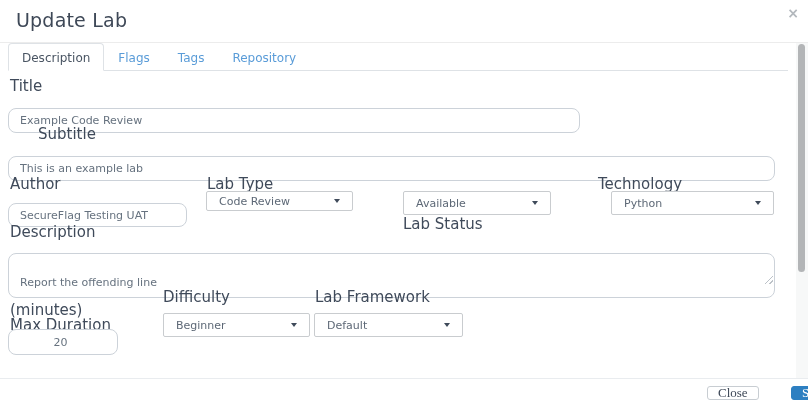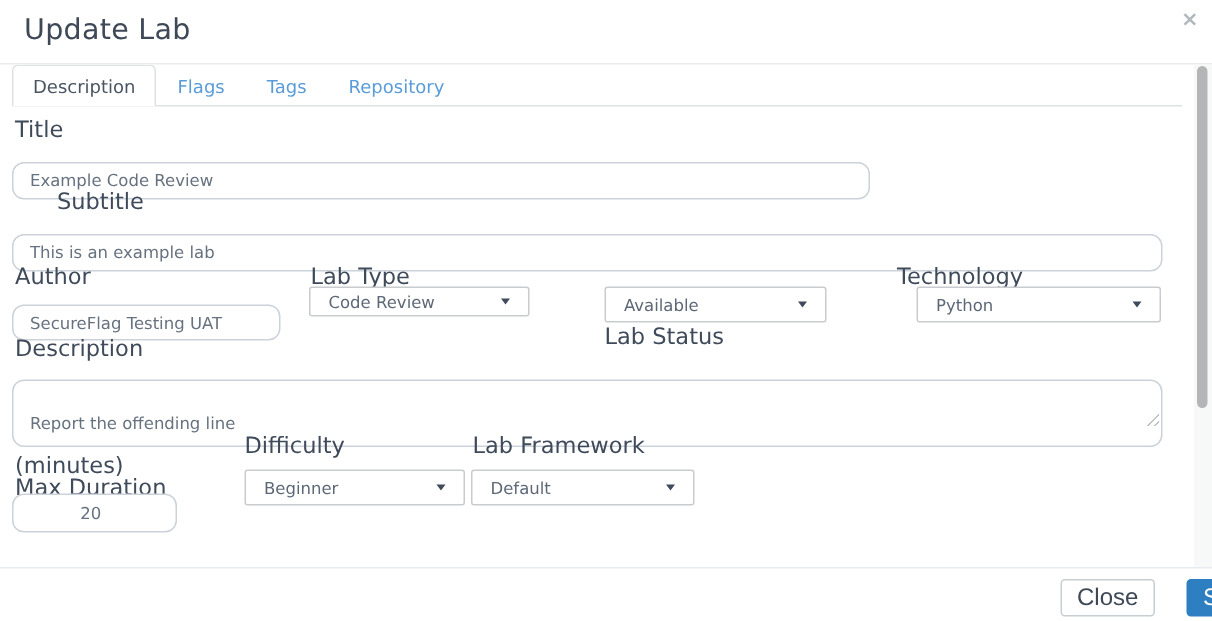--- a/index.html
+++ b/index.html
@@ -90,24 +90,24 @@
   .resize-grip {
     width: 10px; height: 10px;
     background: repeating-linear-gradient(-45deg, transparent, transparent 2px, #bcc2c8 2px, #bcc2c8 3px);
     clip-path: polygon(100% 0, 100% 100%, 0 100%);
     cursor: nwse-resize;
   }
 
   
   .footer-sep { left: 0; top: 378px; width: 808px; height: 1px; background: #e9ecef; }
   .btn {
-    font-family: Liberation Sans, sans-serif;
-    font-size: 16px;
+    font-family: Liberation Serif, serif;
+    font-size: 13px;
     border-radius: 3px;
-    height: 25px;
+    height: 14px;
     padding: 0 10px;
     cursor: pointer;
     display: inline-flex;
     align-items: center;
     justify-content: center;
   }
   .btn-close { background: #fff; border: 1px solid #c8cdd2; color: #3e4857; }
   .btn-save  { background: #2d7fc1; border: 1px solid #2d7fc1; color: #ffffff; }
 
   

